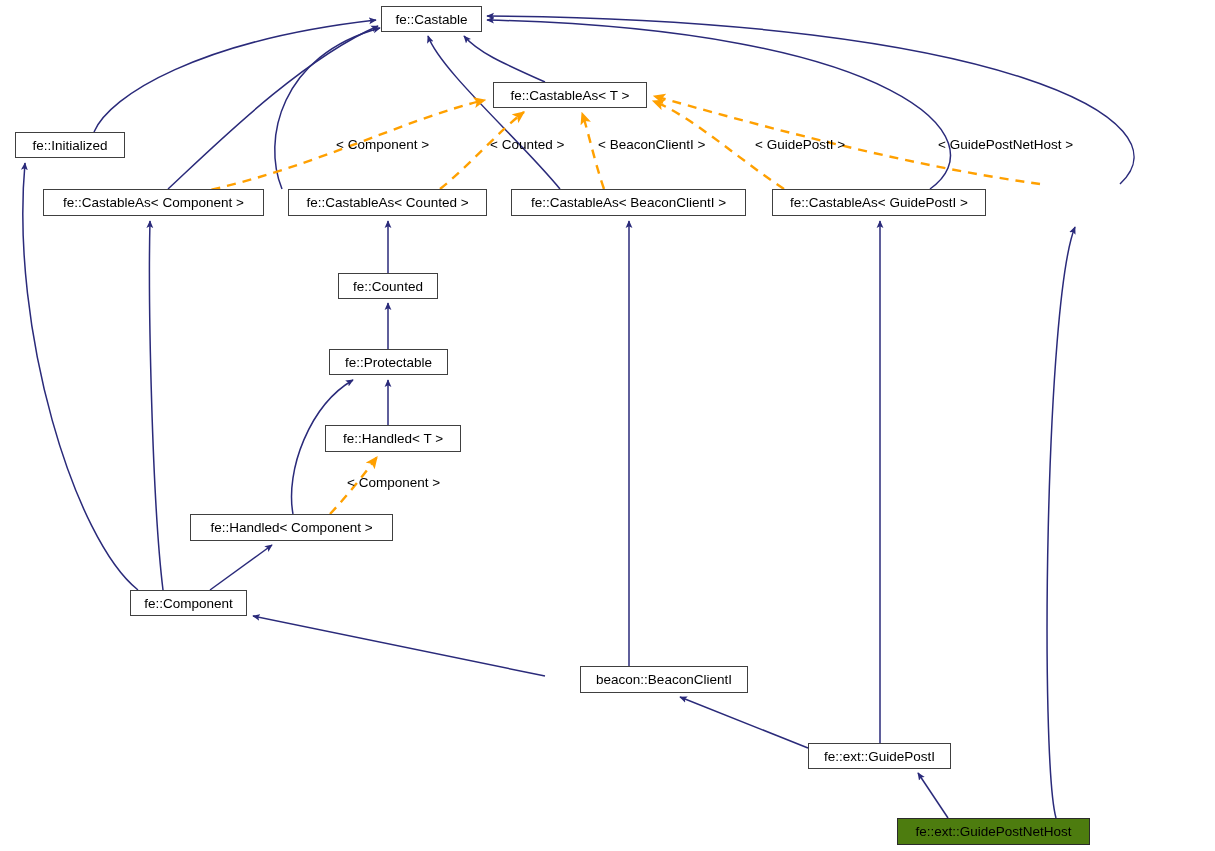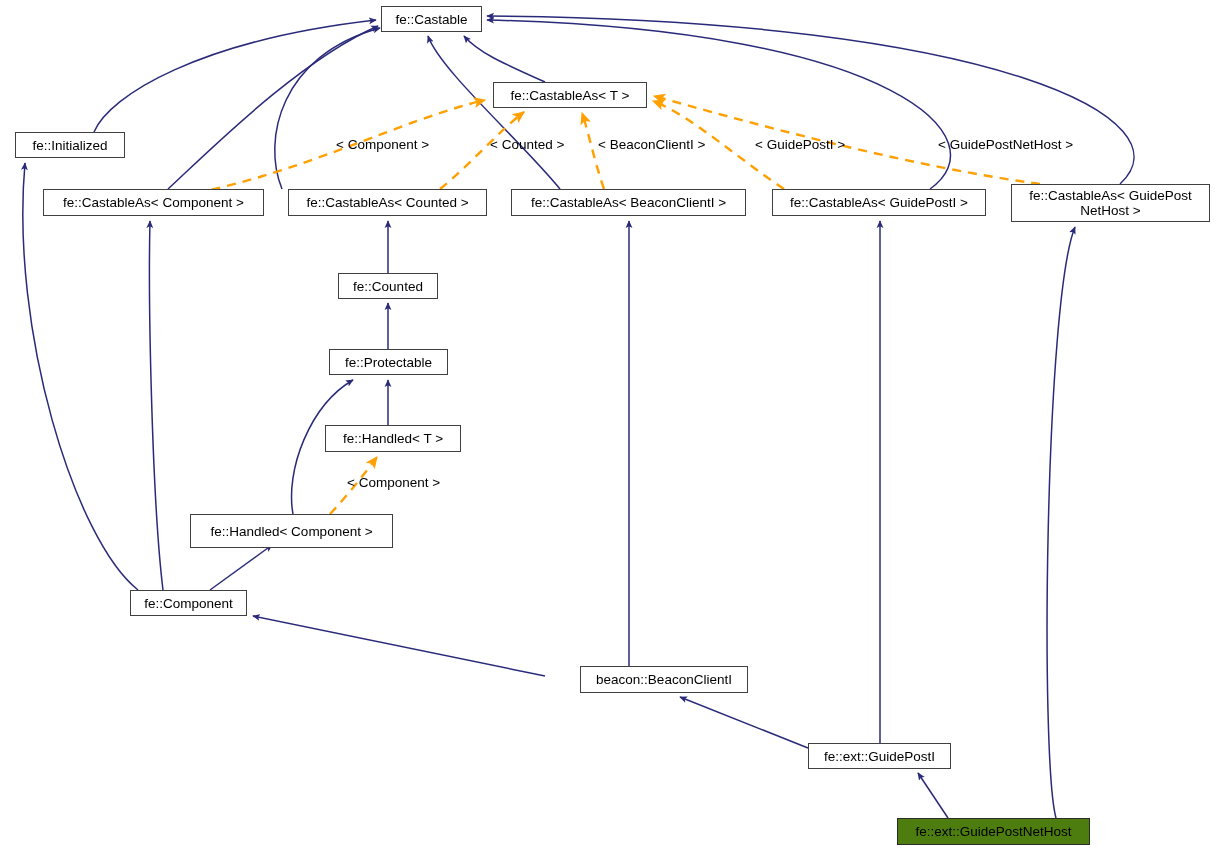--- a/index.html
+++ b/index.html
@@ -132,30 +132,28 @@
   <div class="node" style="left:15px;top:132px;width:110px;height:26px;">fe::Initialized</div>
 
   <div class="node" style="left:43px;top:189px;width:221px;height:27px;">fe::CastableAs&lt; Component &gt;</div>
 
   <div class="node" style="left:288px;top:189px;width:199px;height:27px;">fe::CastableAs&lt; Counted &gt;</div>
 
   <div class="node" style="left:511px;top:189px;width:235px;height:27px;">fe::CastableAs&lt; BeaconClientI &gt;</div>
 
   <div class="node" style="left:772px;top:189px;width:214px;height:27px;">fe::CastableAs&lt; GuidePostI &gt;</div>
 
-  <div class="node" style="left:1011px;top:184px;width:199px;height:38px;">fe::CastableAs&lt; GuidePost
-NetHost &gt;</div>
 
   <div class="node" style="left:338px;top:273px;width:100px;height:26px;">fe::Counted</div>
 
   <div class="node" style="left:329px;top:349px;width:119px;height:26px;">fe::Protectable</div>
 
   <div class="node" style="left:325px;top:425px;width:136px;height:27px;">fe::Handled&lt; T &gt;</div>
 
-  <div class="node" style="left:190px;top:514px;width:203px;height:34px;">fe::Handled&lt; Component &gt;</div>
+  <div class="node" style="left:190px;top:514px;width:203px;height:27px;">fe::Handled&lt; Component &gt;</div>
 
   <div class="node" style="left:130px;top:590px;width:117px;height:26px;">fe::Component</div>
 
   <div class="node" style="left:545px;top:666px;width:168px;height:27px;margin-left:35px;">beacon::BeaconClientI</div>
 
   <div class="node" style="left:808px;top:743px;width:143px;height:26px;">fe::ext::GuidePostI</div>
 
   <div class="node highlight" style="left:897px;top:818px;width:193px;height:27px;">fe::ext::GuidePostNetHost</div>
 
   <div class="edge-label" style="left:336px;top:137px;">&lt; Component &gt;</div>

